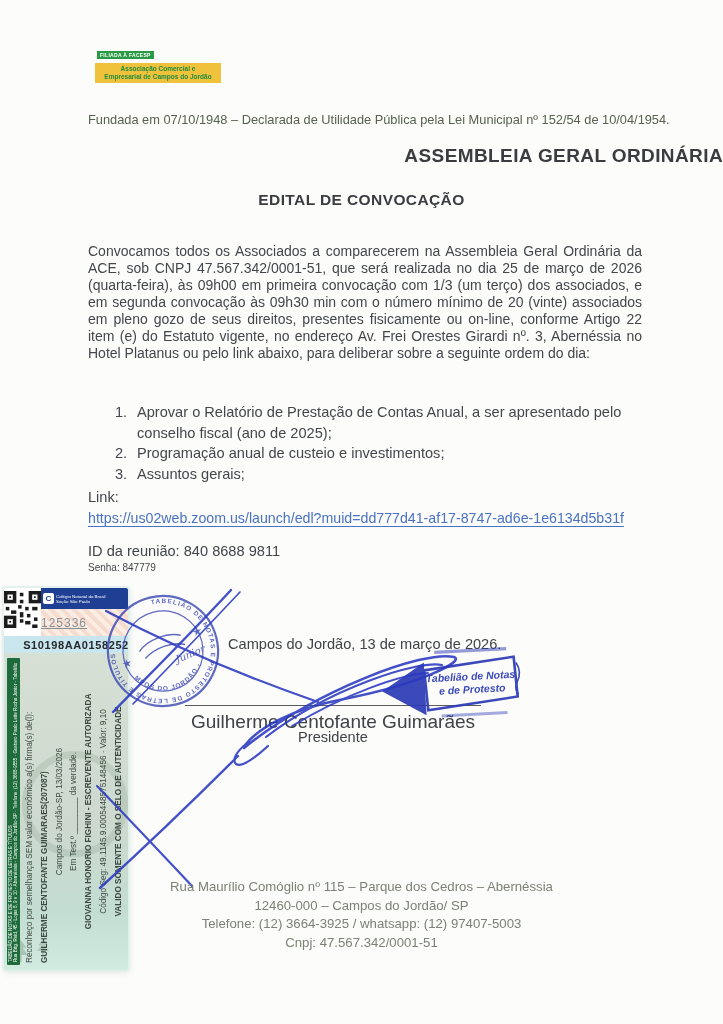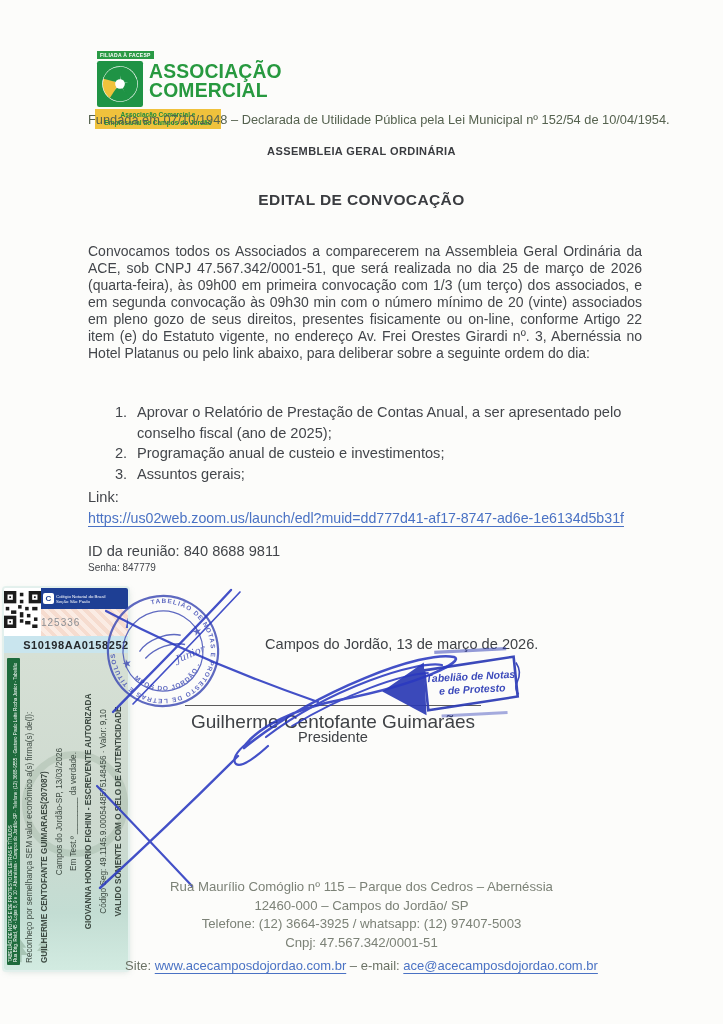--- a/index.html
+++ b/index.html
@@ -15,40 +15,40 @@
     display:inline-block;padding:1px 3px;margin:0 0 1px 2px;letter-spacing:.3px;}
   .logo-row{display:flex;align-items:flex-start;}
   .logo-sq{width:50px;height:46px;border-radius:3px;overflow:hidden;flex:none;}
   .logo-name{margin-left:4px;font-weight:800;color:#27993f;font-size:21px;
     line-height:19px;letter-spacing:.2px;transform:scaleX(.92);transform-origin:left top;white-space:nowrap;}
   .logo-band{width:126px;background:#f0c23c;text-align:center;padding:2px 0 3px 0;margin-top:2px;}
   .logo-band div{font-size:6.5px;font-weight:bold;color:#1f8c3e;line-height:7.5px;}
 
   .founded{left:88px;top:112px;font-size:12.8px;color:#55624f;white-space:nowrap;}
 
-  .doc-title{left:0;top:145px;width:723px;text-align:center;
-    font-weight:bold;font-size:11px;color:#3a3c40;letter-spacing:.4px;}
+  .doc-title{left:0;top:145px;width:723px;text-align:right;
+    font-weight:bold;font-size:19px;color:#3a3c40;letter-spacing:.4px;}
   .doc-subtitle{left:0;top:191px;width:723px;text-align:center;
     font-weight:bold;font-size:15.5px;color:#3a3c40;letter-spacing:.4px;}
 
   .para{left:88px;top:243px;width:554px;font-size:14px;line-height:17px;
     text-align:justify;color:#43464b;}
 
   .agenda{left:115px;top:402px;width:510px;font-size:14.6px;line-height:20.6px;color:#43464b;}
   .agenda-item{display:flex;}
   .agenda-num{width:22px;flex:none;}
   .agenda-text{flex:1;}
 
   .link-label{left:88px;top:489px;font-size:14.6px;}
   .link-url{left:88px;top:510px;font-size:14.2px;color:#4a72c4;text-decoration:underline;
     text-underline-offset:3px;}
   .meeting-id{left:88px;top:543px;font-size:14.6px;}
   .meeting-pass{left:88px;top:562px;font-size:10px;}
 
-  .date-line{left:228px;top:636px;font-size:14.6px;color:#3f4246;margin-left:37px;}
+  .date-line{left:228px;top:636px;font-size:14.6px;color:#3f4246;}
 
   .sig-line{left:185px;top:705px;width:296px;height:1.4px;background:#5b5b5b;}
   .sig-name{left:185px;top:711px;width:296px;text-align:center;font-size:19px;color:#3f4246;}
   .sig-role{left:185px;top:729px;width:296px;text-align:center;font-size:14.6px;color:#3f4246;}
 
   
   .footer-addr{left:0;top:878px;width:723px;text-align:center;
     font-size:13.2px;line-height:18.5px;color:#7c8277;}
   .footer-site{left:0;top:958px;width:723px;text-align:center;font-size:13px;color:#6b7265;}
   .footer-site a{color:#4a72c4;text-decoration:underline;text-underline-offset:3px;}
@@ -61,21 +61,21 @@
   .qr-cell{width:44px;background:#fff;display:flex;align-items:flex-start;justify-content:center;padding-top:3px;}
   .stk-rightcol{flex:1;display:flex;flex-direction:column;}
   .blue-band{height:21px;background:#1e3f94;display:flex;align-items:center;gap:2px;padding:0 2px;}
   .cnb-chip{width:11px;height:11px;background:#fff;border-radius:2px;color:#1e3f94;
     font-size:8px;font-weight:bold;text-align:center;line-height:11px;flex:none;}
   .cnb-text{flex:1;color:#fff;font-size:4.4px;line-height:5px;}
   .cnb-badge{width:12px;height:12px;border-radius:50%;background:#e8eef9;color:#1e3f94;
     font-size:5px;font-weight:bold;text-align:center;line-height:12px;flex:none;}
   .pink-strip{flex:1;background:repeating-linear-gradient(45deg,#f6dccf 0 4px,#fbece4 4px 8px);
     display:flex;align-items:center;justify-content:space-around;}
-  .stk-number{font-size:10px;color:#8b8f94;letter-spacing:1px;}
+  .stk-number{font-size:12px;color:#8b8f94;letter-spacing:1px;text-decoration:underline;}
   .stk-firma{font-size:15px;font-weight:bold;font-style:italic;color:#4a5cc5;letter-spacing:1px;margin-left:45px;}
   .serial-strip{height:17px;background:#c9e5ee;display:flex;align-items:center;justify-content:center;
     font-size:11px;font-weight:bold;color:#26292c;letter-spacing:.6px;padding-left:20px;}
   .stk-body{position:relative;height:317px;
     background:linear-gradient(180deg,#d6e0d5 0%,#cdd9cf 55%,#c3ddd3 82%,#d2ebe1 100%);overflow:hidden;}
   .wm-circle{position:absolute;left:18px;top:98px;width:92px;height:92px;border-radius:50%;
     border:7px solid rgba(140,165,145,.28);}
   .wm-trees{position:absolute;left:4px;bottom:4px;display:flex;gap:2px;opacity:.6;}
   .rot{position:absolute;top:0;left:0;width:317px;height:124px;
     transform-origin:0 0;transform:rotate(-90deg) translateX(-317px);
@@ -90,40 +90,20 @@
   
   .ink{pointer-events:none;}
 </style>
 </head>
 <body>
 
 <div class="page">
 
   <div class="abs" style="left:95px;top:43px;">
     <div class="fil-strip">FILIADA À FACESP</div>
-    <div class="logo-row">
-      <div class="logo-sq">
-        <svg width="50" height="46" viewBox="0 0 40 40">
-          <rect width="40" height="40" rx="2" fill="#1f9345"></rect>
-          <circle cx="20" cy="20" r="15.5" fill="#ffffff"></circle>
-          <g>
-            <path d="M20 5 C27.5 5 33.5 10.5 34.5 17.5 L20.8 19.4 Z" fill="#1f9345"></path>
-            <path d="M20 5 C27.5 5 33.5 10.5 34.5 17.5 L20.8 19.4 Z" fill="#1f9345" transform="rotate(72 20 20)"></path>
-            <path d="M20 5 C27.5 5 33.5 10.5 34.5 17.5 L20.8 19.4 Z" fill="#1f9345" transform="rotate(144 20 20)"></path>
-            <path d="M20 5 C27.5 5 33.5 10.5 34.5 17.5 L20.8 19.4 Z" fill="#f0c23c" transform="rotate(216 20 20)"></path>
-            <path d="M20 5 C27.5 5 33.5 10.5 34.5 17.5 L20.8 19.4 Z" fill="#1f9345" transform="rotate(288 20 20)"></path>
-          </g>
-          <circle cx="20" cy="20" r="4.2" fill="#ffffff"></circle>
-        </svg>
-      </div>
-      <div class="logo-name">
-        <div>ASSOCIAÇÃO</div>
-        <div>COMERCIAL</div>
-      </div>
-    </div>
     <div class="logo-band">
       <div>Associação Comercial e</div>
       <div>Empresarial de Campos do Jordão</div>
     </div>
   </div>
 
   <div class="abs founded">Fundada em 07/10/1948 – Declarada de Utilidade Pública pela Lei Municipal nº 152/54 de 10/04/1954.</div>
   <div class="abs doc-title">ASSEMBLEIA GERAL ORDINÁRIA</div>
   <div class="abs doc-subtitle">EDITAL DE CONVOCAÇÃO</div>
 
@@ -283,17 +263,14 @@
       <path d="M97 786 C128 818 160 852 192 886" stroke-width="2.2"></path>
     </g>
   </svg>
 
   <div class="abs footer-addr">
     <div>Rua Maurílio Comóglio nº 115 – Parque dos Cedros – Abernéssia</div>
     <div>12460-000 – Campos do Jordão/ SP</div>
     <div>Telefone: (12) 3664-3925 / whatsapp: (12) 97407-5003</div>
     <div>Cnpj: 47.567.342/0001-51</div>
   </div>
-  <div class="abs footer-site">
-    <span>Site: </span><a href="#">www.acecamposdojordao.com.br</a><span> – e-mail: </span><a href="#">ace@acecamposdojordao.com.br</a>
-  </div>
 
 </div>
 
 </body></html>

